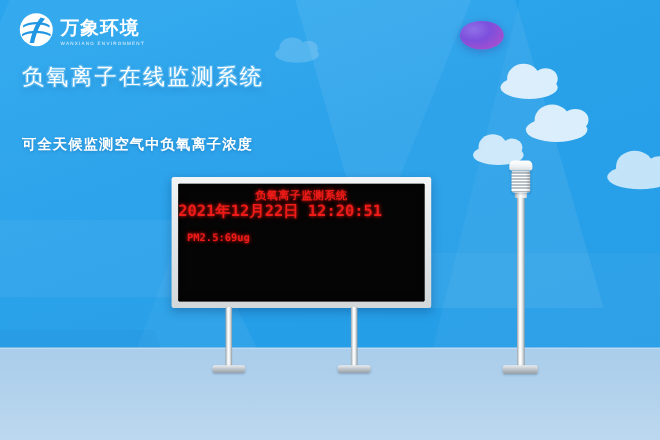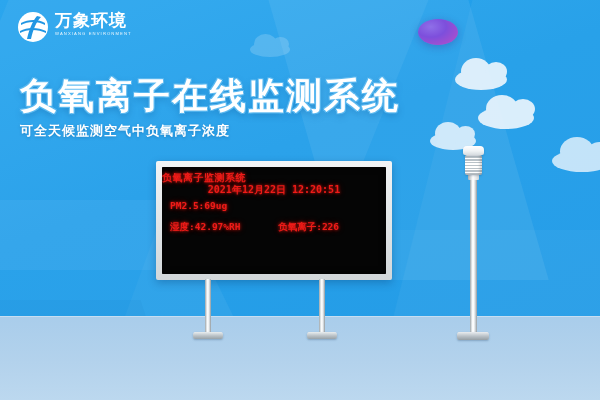--- a/index.html
+++ b/index.html
@@ -48,31 +48,31 @@
   .c5{left:250px;top:42px;width:40px;height:15px;opacity:.2;}
   .c5::before{width:23px;height:20px;left:4px;top:-8px;}
   .c5::after{width:17px;height:14px;left:22px;top:-5px;}
 
   
   .orb{position:absolute;left:418px;top:19px;width:40px;height:26px;border-radius:50%;
        background:radial-gradient(ellipse at 32% 30%,#8f6fe8 0%,#7d4fdc 40%,#a14fd0 75%,#b44fc4 100%);
        box-shadow:0 2px 8px rgba(60,20,120,.28);}
 
   
-  .logo-wrap{position:absolute;left:18px;top:12px;display:flex;align-items:flex-start;gap:7px;}
+  .logo-wrap{position:absolute;left:18px;top:12px;display:flex;align-items:flex-end;gap:7px;}
   .logo-mark{width:30px;height:30px;border-radius:50%;position:relative;overflow:hidden;
              background:#ffffff;}
   .logo-mark .swirl{position:absolute;inset:0;}
   .logo-text{display:flex;flex-direction:column;line-height:1;}
   .logo-cn{font-size:17px;font-weight:bold;color:#ffffff;letter-spacing:1px;
            font-family:"DejaVu Sans","Liberation Sans",sans-serif;}
   .logo-en{font-size:4.2px;color:#ffffff;letter-spacing:1.1px;margin-top:3px;opacity:.9;}
 
   
-  .title-main{position:absolute;left:20px;top:72px;font-size:36px;font-weight:bold;
+  .title-main{position:absolute;left:20px;top:56px;font-size:20px;font-weight:normal;
     color:#ffffff;letter-spacing:2px;white-space:nowrap;
     font-family:"DejaVu Sans","Liberation Sans",sans-serif;
     text-shadow:
       0 0 1px #4fb4ef, 1px 1px 0 #5cb9f0, -1px 1px 0 #5cb9f0,
       1px -1px 0 #5cb9f0, -1px -1px 0 #5cb9f0,
       0 3px 7px rgba(10,70,130,.35);}
   .title-sub{position:absolute;left:20px;top:122px;font-size:13px;font-weight:bold;
     color:#ffffff;letter-spacing:1px;white-space:nowrap;
     font-family:"DejaVu Sans","Liberation Sans",sans-serif;
     text-shadow:0 1px 3px rgba(10,70,130,.35);}
@@ -81,26 +81,26 @@
   .board{position:absolute;left:156px;top:161px;width:236px;height:119px;
          background:linear-gradient(180deg,#f2f4f5 0%,#e2e6e8 50%,#d2d7da 100%);
          border-radius:2px;padding:6px;box-sizing:border-box;
          box-shadow:0 3px 9px rgba(0,40,90,.28);}
   .board-inner{width:100%;height:100%;background:#050505;border-radius:1px;
                position:relative;overflow:hidden;
                box-shadow:inset 0 0 6px rgba(0,0,0,.9);}
   .led{position:absolute;color:#ee1b18;font-family:"DejaVu Sans Mono","Liberation Mono",monospace;
        font-weight:bold;text-shadow:0 0 3px rgba(255,30,20,.85),0 0 6px rgba(255,0,0,.35);
        white-space:nowrap;letter-spacing:0px;}
-  .led-title{left:0;right:0;top:4px;font-size:10px;letter-spacing:.5px;}
-  .led-date{left:0;right:0;top:16px;text-align:center;font-size:10px;}
+  .led-title{left:0;right:0;top:4px;text-align:center;font-size:10px;letter-spacing:.5px;}
+  .led-date{left:0;right:0;top:16px;font-size:14px;}
   .led-row{left:8px;right:8px;font-size:9.5px;display:flex;}
   .led-row .lcol{width:52%;}
   .led-row .rcol{width:48%;}
-  .r1{top:33px;} .r2{top:42px;} .r3{top:54px;}
+  .r1{top:44px;} .r2{top:42px;} .r3{top:54px;}
 
   
   .bpole{position:absolute;width:6px;
          background:linear-gradient(90deg,#9aa3a8 0%,#f4f7f8 35%,#ffffff 50%,#d9dee1 72%,#8e979c 100%);
          border-radius:1px;}
   .bp1{left:205px;top:279px;height:56px;}
   .bp2{left:319px;top:279px;height:56px;}
   .bbase{position:absolute;width:30px;height:7px;
          background:linear-gradient(180deg,#e9edef 0%,#b9c1c6 55%,#98a2a8 100%);
          border-radius:2px/3px;box-shadow:0 1px 2px rgba(0,40,80,.25);}
@@ -167,24 +167,20 @@
   <div class="title-sub">可全天候监测空气中负氧离子浓度</div>
 
   <div class="board">
     <div class="board-inner">
       <div class="led led-title">负氧离子监测系统</div>
       <div class="led led-date">2021年12月22日 12:20:51</div>
 
       <div class="led led-row r1">
         <span class="lcol">PM2.5:69ug</span>
       </div>
-      <div class="led led-row r3">
-        <span class="lcol">湿度:42.97%RH</span>
-        <span class="rcol">负氧离子:226</span>
-      </div>
     </div>
   </div>
 
   <div class="bpole bp1"></div>
   <div class="bpole bp2"></div>
   <div class="bbase bb1"></div>
   <div class="bbase bb2"></div>
 
   <div class="mast"></div>
   <div class="sensor-neck"></div>

